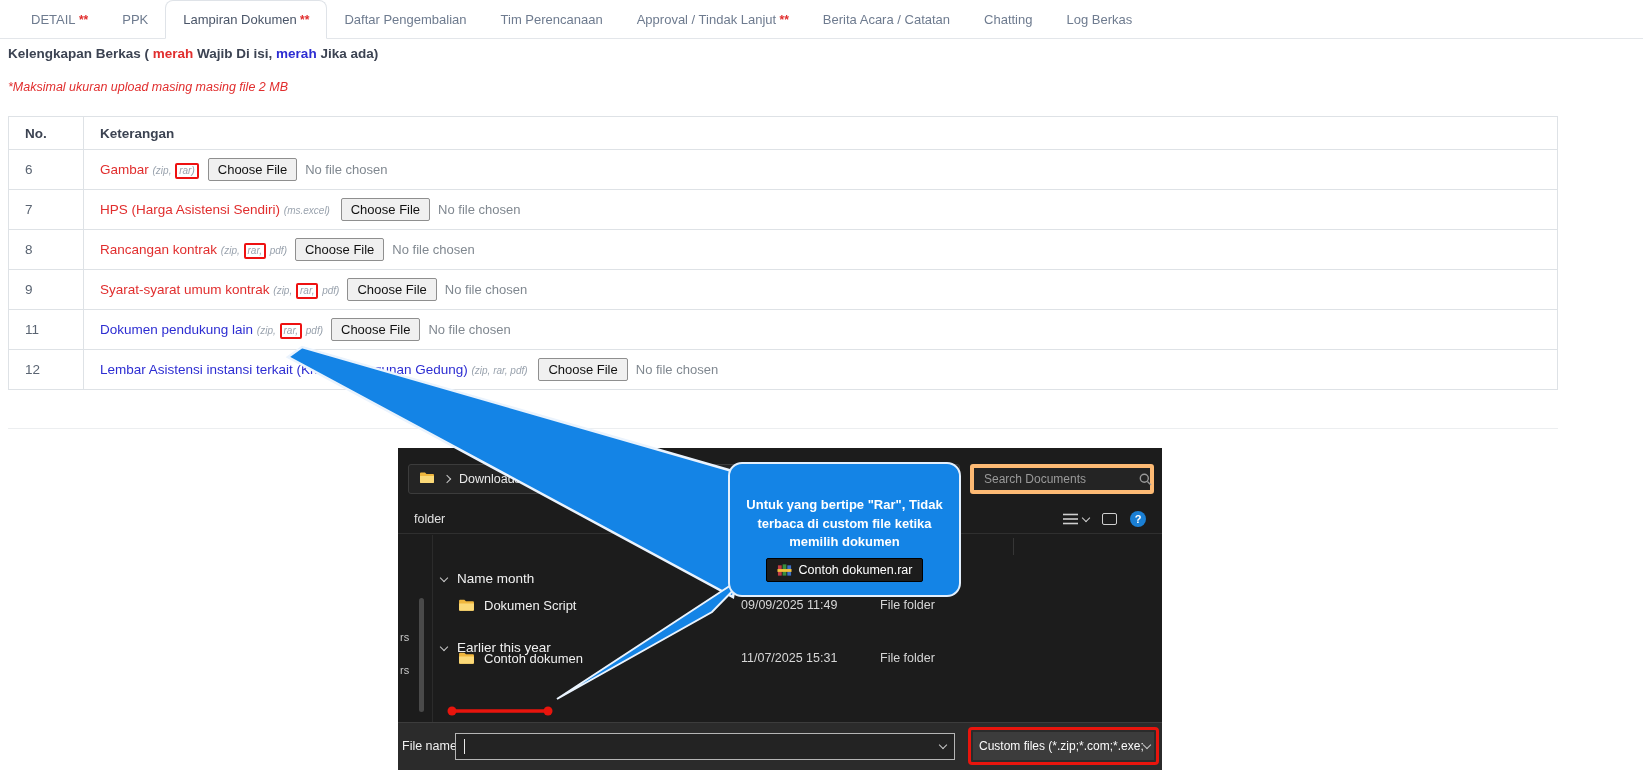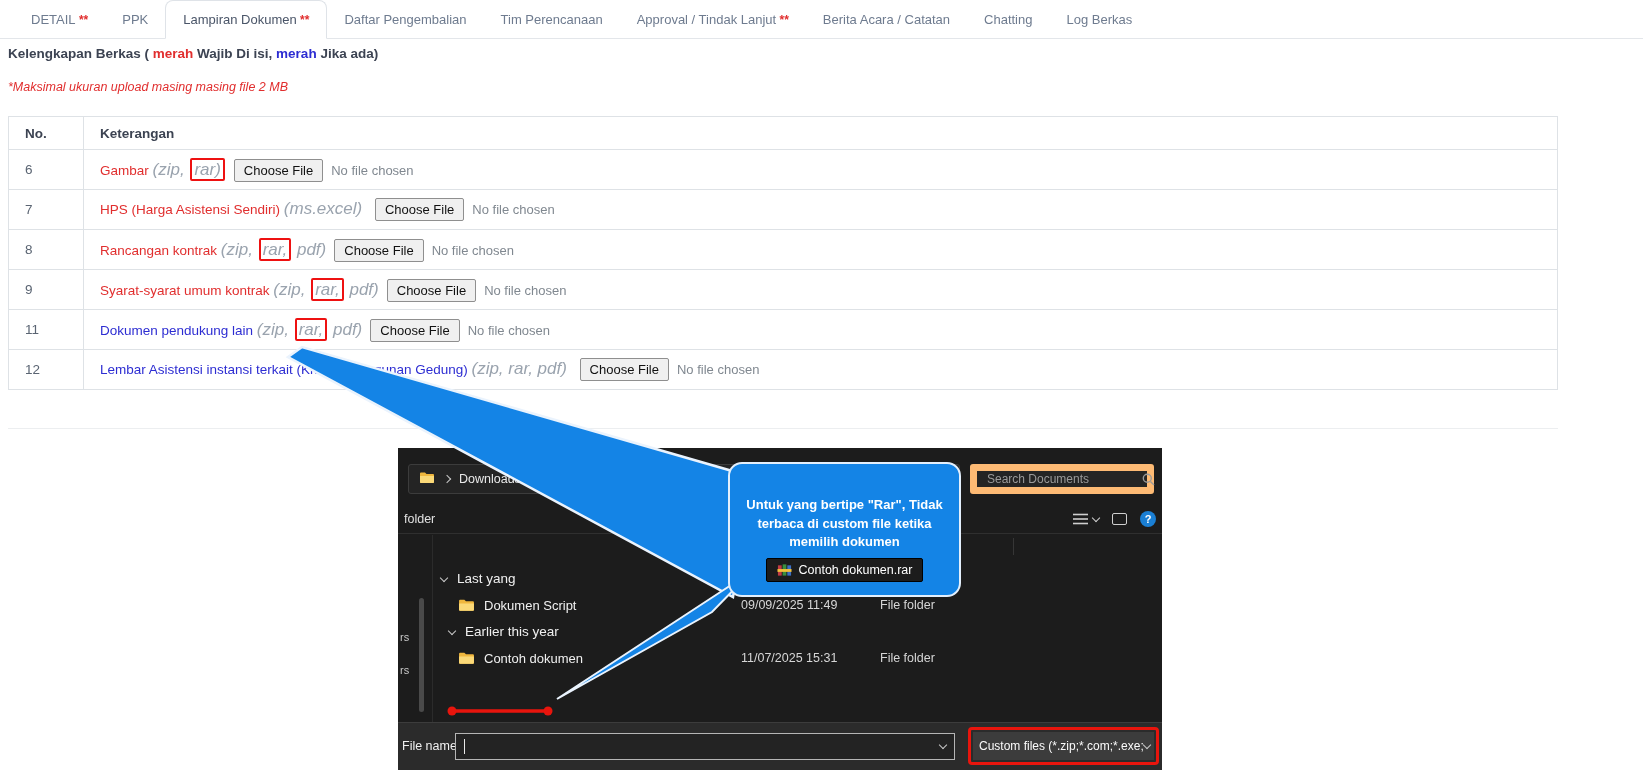--- a/index.html
+++ b/index.html
@@ -19,43 +19,43 @@
   .heading { position:absolute; left:8px; top:46px; font-size:13.5px; font-weight:bold; color:#3c4352; }
   .heading .red { color:#e12e2e; } .heading .blue { color:#2d2dd2; }
   .note { position:absolute; left:8px; top:80px; font-size:12.5px; font-style:italic; color:#e12e2e; }
   
   table.files { position:absolute; left:8px; top:116px; width:1550px; border-collapse:collapse; }
   table.files th, table.files td { border:1px solid #dee2e6; font-size:13.5px; text-align:left; }
   table.files th { padding:8px 16px; height:33px; color:#3c4352; }
   table.files td { padding:6px 16px; height:40px; }
   td.no { width:75px; color:#5a6472; }
   .lbl-red { color:#e12e2e; } .lbl-blue { color:#2d2dd2; }
-  .ftype { color:#9aa3ae; font-style:italic; font-size:17px;text-align:center; }
+  .ftype { color:#9aa3ae; font-style:italic; font-size:10px;text-align:center; }
   .redbox { display:inline-block; border:2px solid #ee1111; border-radius:2px;
     padding:0 2px; margin:0 1px; line-height:1.15; }
   .choose-btn { display:inline-block; background:#f0f0f0; border:1px solid #8f8f8f;
     border-radius:2px; padding:3px 9px; font-size:13px; color:#111; margin:0 2px 0 8px; cursor:pointer; }
   .nofile { color:#808890; font-size:13px; margin-left:6px; }
   .afterline { position:absolute; left:8px; top:428px; width:1550px; border-top:1px solid #eceef0; }
   
   .dialog { position:absolute; left:398px; top:448px; width:764px; height:322px;
     background:#1c1c1c; z-index:10; color:#f0f0f0; }
   .addr { position:absolute; left:10px; top:16px; width:552px; height:30px; background:#242424;
     border:1px solid #3c3c3c; border-radius:3px; display:flex; align-items:center; gap:9px; padding-left:10px;
     font-size:12.5px; color:#eaeaea; }
   .chev { width:6px; height:6px; border-right:1.6px solid #c9c9c9; border-bottom:1.6px solid #c9c9c9; display:inline-block; }
   .chev.right { transform:rotate(-45deg); }
   .chev.down { transform:rotate(45deg); margin-top:-3px; }
   .searchbox { position:absolute; left:572px; top:16px; width:184px; height:30px; background:#242424;
-    border:7px solid #fdba74; border-radius:3px; display:flex; align-items:center; }
+    border:4px solid #fdba74; border-radius:3px; display:flex; align-items:center; }
   .searchbox input { flex:1; background:transparent; border:none; outline:none; color:#eaeaea;
     font-size:12px; padding-left:10px; font-family:"Liberation Sans",sans-serif; }
   .searchbox input::placeholder { color:#9a9a9a; }
   .dlg-toolbar { position:absolute; left:0; top:57px; width:100%; height:29px; border-bottom:1px solid #2f2f2f;
-    display:flex; align-items:center; font-size:12.5px; color:#e0e0e0; padding:0 6px;justify-content:center; }
+    display:flex; align-items:center; font-size:12.5px; color:#e0e0e0; padding:0 16px;justify-content:center; }
   .dlg-toolbar .spacer { flex:1; }
   .tbicons { display:flex; align-items:center; gap:13px; }
   .previcon { width:15px; height:12px; border:1.5px solid #cfcfcf; border-radius:2px; }
   .helpicon { width:16px; height:16px; border-radius:50%; background:#1a7fd4; color:#fff;
     font-size:11px; font-weight:bold; display:flex; align-items:center; justify-content:center; }
   .dlg-headers { position:absolute; top:87px; left:0; width:100%; height:23px; font-size:12.5px; color:#d2d2d2; }
   .dlg-headers .h-name { position:absolute; left:57px; top:3px; }
   .dlg-headers .h-date { position:absolute; left:270px; top:3px; }
   .vdiv { position:absolute; width:1px; background:#363636; }
   .dlg-row { position:absolute; left:36px; right:2px; height:26px; display:flex; align-items:center;
@@ -188,34 +188,34 @@
   </div>
   <div class="vdiv" style="left:262px;top:90px;height:17px;"></div>
   <div class="vdiv" style="left:615px;top:90px;height:17px;"></div>
   <div class="vdiv" style="left:34px;top:87px;height:187px;background:#2b2b2b;"></div>
   <div class="scrollthumb"></div>
   <span class="navfrag" style="top:183px;">rs</span>
   <span class="navfrag" style="top:216px;">rs</span>
   <div id="dlg-list">
       <div class="dlg-row group" style="top: 117px;">
         <span class="chev down gchev"></span>
-        <span>Last yang</span>
+        <span>Name month</span>
       </div>
       <div class="dlg-row" style="top: 144px;">
         <span class="icon">
           <svg width="17" height="14" viewBox="0 0 16 13">
             <path d="M1 2.5 Q1 1.5 2 1.5 L6 1.5 L7.5 3 L14 3 Q15 3 15 4 L15 11 Q15 12 14 12 L2 12 Q1 12 1 11 Z" fill="#f0b73e"></path>
             <path d="M1 5 L15 5 L15 11 Q15 12 14 12 L2 12 Q1 12 1 11 Z" fill="#fbd978"></path>
           </svg>
         </span>
         <span class="nm">Dokumen Script</span>
         <span class="dt">09/09/2025 11:49</span>
         <span class="tp">File folder</span>
       </div>
-      <div class="dlg-row group" style="top: 170px; margin-left: 8px;">
+      <div class="dlg-row group" style="top: 186px;">
         <span class="chev down gchev"></span>
         <span>Earlier this year</span>
       </div>
       <div class="dlg-row" style="top: 197px;">
         <span class="icon">
           <svg width="17" height="14" viewBox="0 0 16 13">
             <path d="M1 2.5 Q1 1.5 2 1.5 L6 1.5 L7.5 3 L14 3 Q15 3 15 4 L15 11 Q15 12 14 12 L2 12 Q1 12 1 11 Z" fill="#f0b73e"></path>
             <path d="M1 5 L15 5 L15 11 Q15 12 14 12 L2 12 Q1 12 1 11 Z" fill="#fbd978"></path>
           </svg>
         </span>

